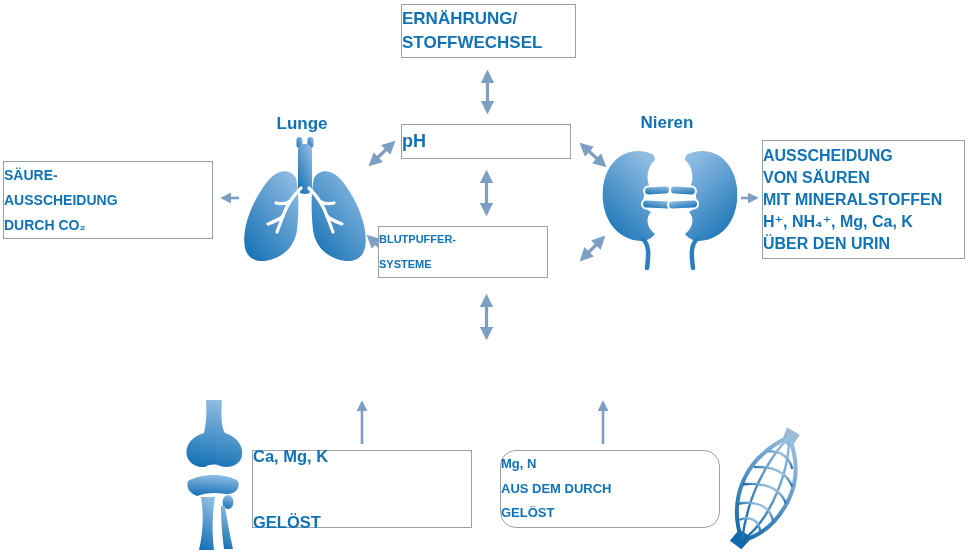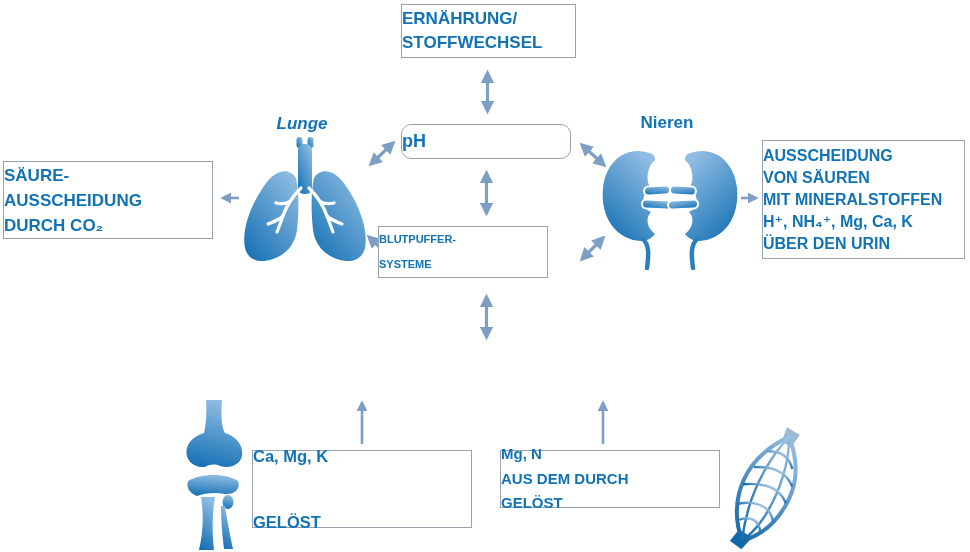--- a/index.html
+++ b/index.html
@@ -15,29 +15,29 @@
   }
   .box span{display:block;white-space:nowrap;}
   .organ-label{
     position:absolute;color:#1173b6;font-weight:bold;font-size:17px;
     text-align:center;z-index:3;
   }
   .icon{position:absolute;z-index:2;}
   .arrow-layer{position:absolute;left:0;top:0;z-index:1;}
 
   #box-nutrition{left:401px;top:4px;width:175px;height:54px;font-size:17px;line-height:24px;}
-  #box-ph{left:401px;top:124px;width:170px;height:35px;font-size:18px;border-radius:10px;}
+  #box-ph{left:401px;top:124px;width:170px;height:35px;font-size:18px;}
   #box-buffer{left:378px;top:226px;width:170px;height:52px;font-size:11px;line-height:25px;}
-  #box-acid{left:3px;top:161px;width:210px;height:78px;font-size:17px;line-height:25px;}
+  #box-acid{left:3px;top:161px;width:210px;height:78px;font-size:14px;line-height:25px;}
   #box-urine{left:762px;top:140px;width:203px;height:119px;font-size:16px;line-height:22px;}
   #box-bonebuffer{left:252px;top:348px;width:470px;height:38px;font-size:17px;}
   #box-frombone{left:252px;top:450px;width:220px;height:78px;font-size:16.5px;line-height:24.5px;gap:42px;}
-  #box-frommuscle{left:500px;top:450px;width:220px;height:58px;font-size:15px;line-height:24.5px;}
+  #box-frommuscle{left:500px;top:450px;width:220px;height:78px;font-size:13px;line-height:24.5px;border-radius:16px;}
 
-  #label-lunge{left:262px;top:114px;width:80px;font-style:italic;}
+  #label-lunge{left:262px;top:114px;width:80px;}
   #label-nieren{left:622px;top:113px;width:90px;}
 
   #icon-lungs{left:235px;top:136px;}
   #icon-kidneys{left:596px;top:142px;}
   #icon-joint{left:180px;top:400px;}
   #icon-muscle{left:716px;top:424px;}
 </style>
 </head>
 <body>
 

